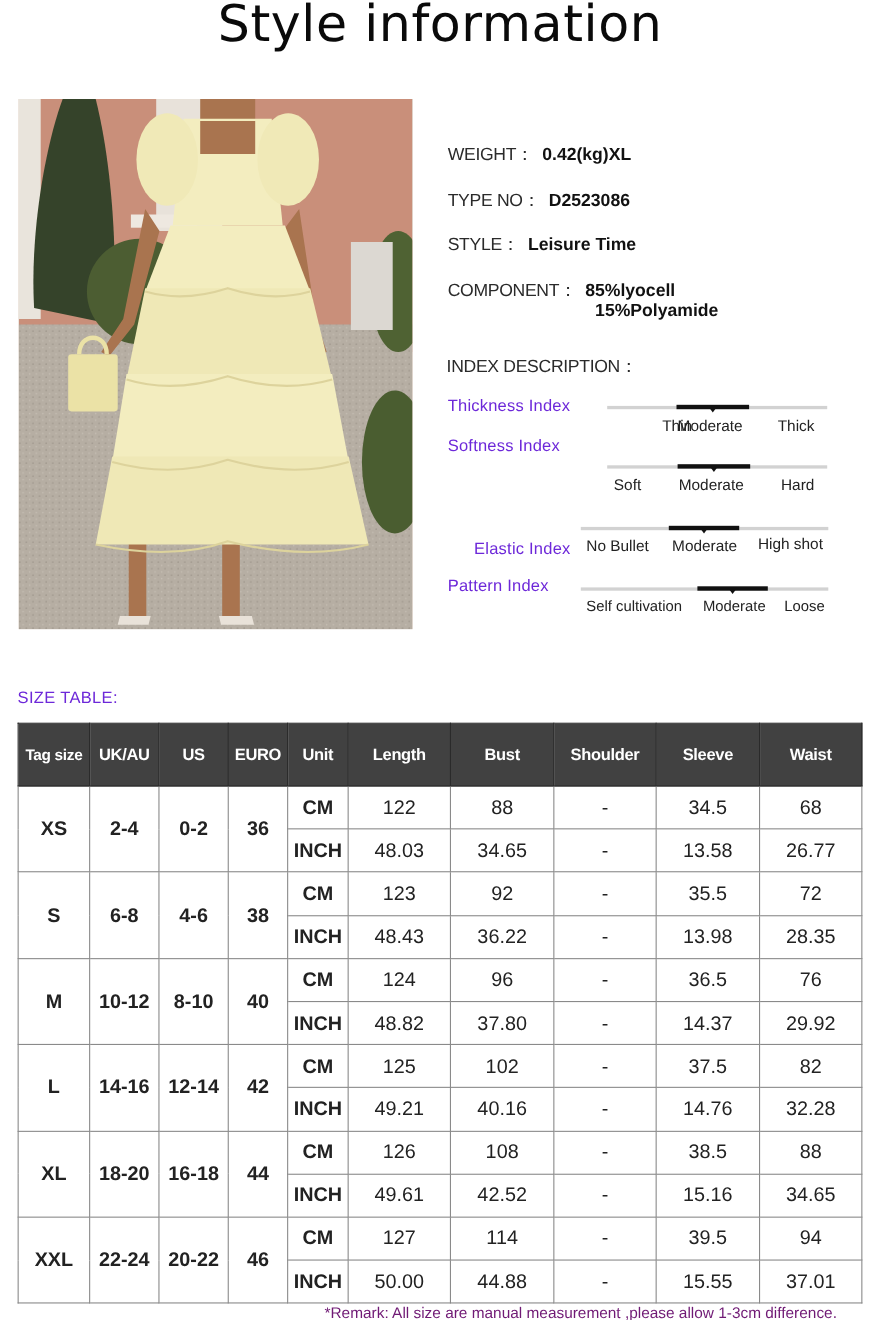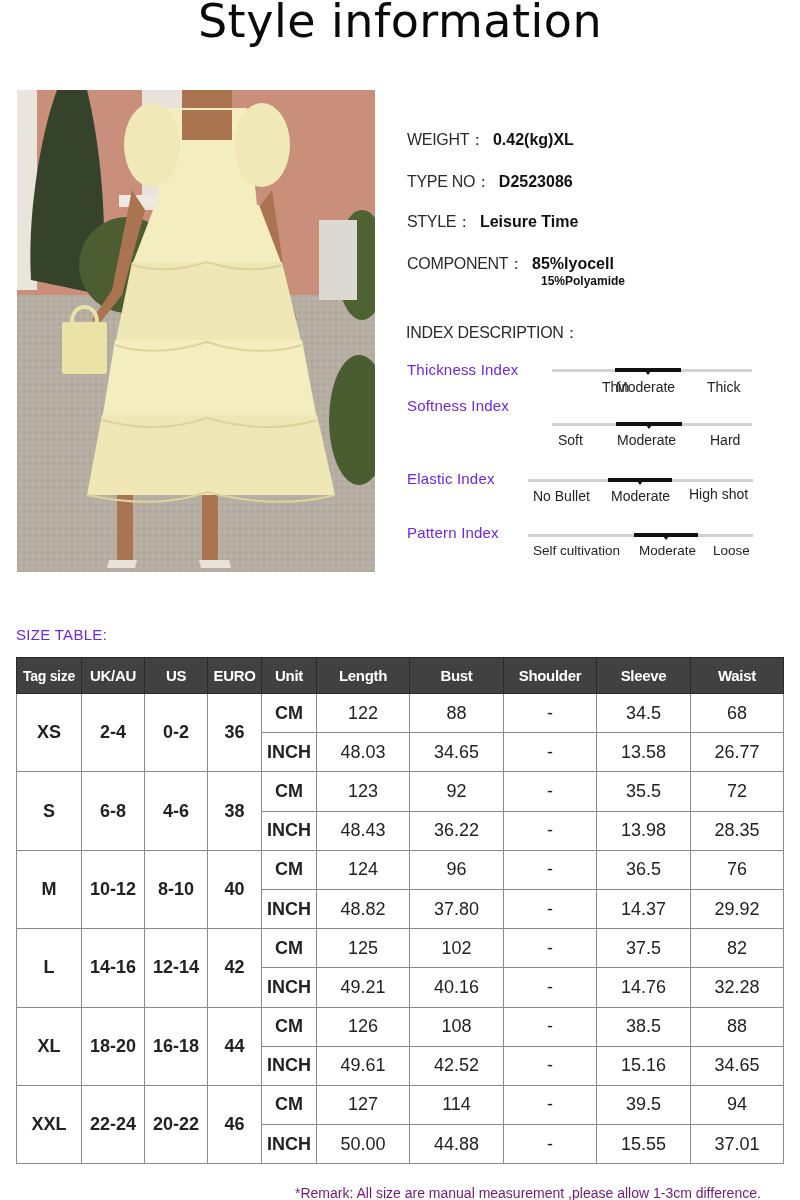--- a/index.html
+++ b/index.html
@@ -12,34 +12,34 @@
   }
 
   
   .photo { position: absolute; left: 17px; top: 90px; width: 358px; height: 482px; overflow: hidden; background: #c9b8a8; }
   .photo svg { display: block; }
 
   
   .info-row { position: absolute; left: 407px; font-size: 16px; color: #222; white-space: nowrap; }
   .info-row .k { font-weight: 400; color: #2a2a2a; letter-spacing: -0.3px; }
   .info-row .v { font-weight: 700; color: #111; margin-left: 8px; }
-  .comp-v2 { position: absolute; left: 541px; top: 274px; font-size: 12px; font-weight: 700; color: #111; }
+  .comp-v2 { position: absolute; left: 541px; top: 274px; font-size: 16px; font-weight: 700; color: #111; }
   .index-desc { position: absolute; left: 406px; top: 323px; font-size: 16px; color: #2a2a2a; letter-spacing: -0.3px; }
 
   .idx-label { position: absolute; left: 407px; font-size: 15px; color: #6d28d9; letter-spacing: 0.2px; }
   .idx-track { position: absolute; height: 3px; background: #d2d2d2; }
   .idx-mark { position: absolute; height: 4px; background: #111; }
   .idx-mark::after { content: ""; position: absolute; left: 50%; top: 3px; margin-left: -3px; border-left: 3px solid transparent; border-right: 3px solid transparent; border-top: 4px solid #111; }
   .idx-opt { position: absolute; font-size: 14px; color: #222; white-space: nowrap; }
 
   .size-label { position: absolute; left: 16px; top: 626px; font-size: 15px; color: #6d28d9; letter-spacing: 0.3px; }
 
   
   table.sizes { position: absolute; left: 16px; top: 657px; border-collapse: collapse; table-layout: fixed; width: 767px; }
-  table.sizes th { background: #414141; color: #fff; height: 36px; font-size: 15px; font-weight: 700; border: 1px solid #2a2a2a; text-align: center; letter-spacing: -0.3px; }
+  table.sizes th { background: #414141; color: #fff; height: 57px; font-size: 15px; font-weight: 700; border: 1px solid #2a2a2a; text-align: center; letter-spacing: -0.3px; }
   table.sizes td { border: 1px solid #8a8a8a; height: 39.2px; text-align: center; font-size: 18px; color: #222; }
   td.tag, td.grp { font-weight: 700; font-size: 18px; color: #111; border-radius: 16px; }
   td.unit { font-weight: 700; font-size: 14px; color: #111; }
   td.dash { color: #777; font-size: 16px; }
 
   .remark { position: absolute; left: 295px; top: 1185px; font-size: 14px; color: #701a75; white-space: nowrap; }
 </style>
 </head>
 <body>
 
@@ -123,21 +123,21 @@
 <div class="idx-opt" style="left:616px; top:379px;">Moderate</div>
 <div class="idx-opt" style="left:707px; top:379px;">Thick</div>
 
 <div class="idx-label" style="top:397px;">Softness Index</div>
 <div class="idx-track" style="left:552px; top:423px; width:200px;"></div>
 <div class="idx-mark" style="left:616px; top:422px; width:66px;"></div>
 <div class="idx-opt" style="left:558px; top:432px;">Soft</div>
 <div class="idx-opt" style="left:617px; top:432px;">Moderate</div>
 <div class="idx-opt" style="left:710px; top:432px;">Hard</div>
 
-<div class="idx-label" style="top:470px;">Elastic Index</div>
+<div class="idx-label" style="top:491px;margin-left:24px;">Elastic Index</div>
 <div class="idx-track" style="left:528px; top:479px; width:225px;"></div>
 <div class="idx-mark" style="left:608px; top:478px; width:64px;"></div>
 <div class="idx-opt" style="left:533px; top:488px;">No Bullet</div>
 <div class="idx-opt" style="left:611px; top:488px;">Moderate</div>
 <div class="idx-opt" style="left:689px; top:486px;">High shot</div>
 
 <div class="idx-label" style="top:524px;">Pattern Index</div>
 <div class="idx-track" style="left:528px; top:534px; width:225px;"></div>
 <div class="idx-mark" style="left:634px; top:533px; width:64px;"></div>
 <div class="idx-opt" style="left:533px; top:543px; font-size:13.5px;">Self cultivation</div>

